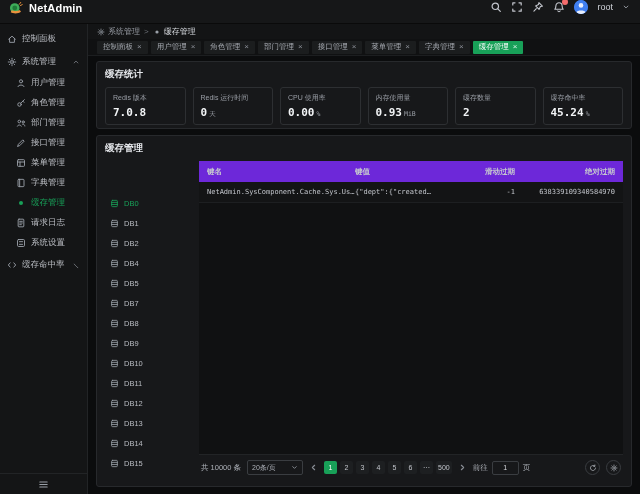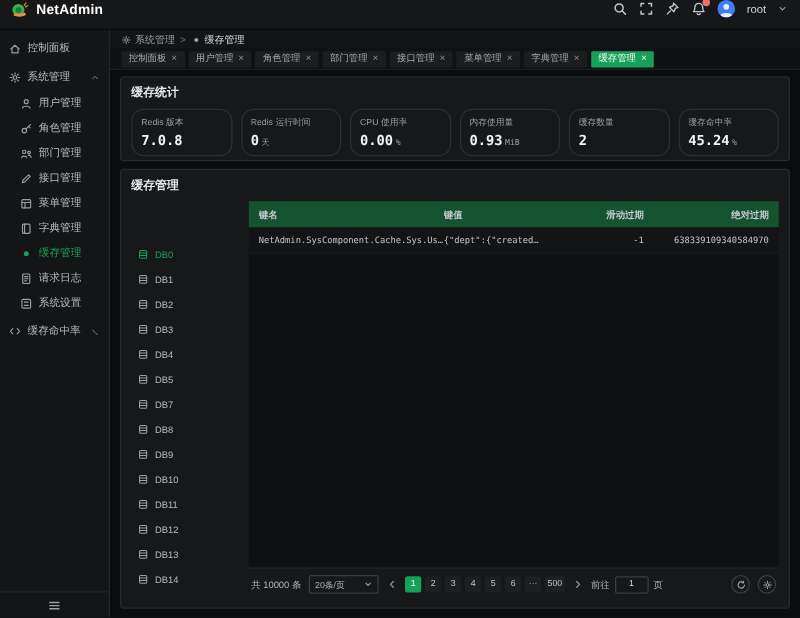--- a/index.html
+++ b/index.html
@@ -57,35 +57,35 @@
   .tab .x { font-size:8px; line-height:1; color:#8a8e96; cursor:pointer; }
   .tab.active { background:#18a058; color:#fff; }
   .tab.active .x { color:#d8f5e6; }
 
   
   .page-body { flex:1; min-height:0; padding:5px 8px 7px; display:flex; flex-direction:column; gap:6px; }
   .panel { background:#17181a; border:1px solid #27292c; border-radius:3px; padding:6px 8px; }
   .panel-title { font-size:9.5px; font-weight:bold; color:#e6e8ec; margin-bottom:6px; }
   .stats-panel { height:68px; flex:none; }
   .cards { display:flex; gap:7px; }
-  .card { flex:1; border:1px solid #2d2f32; border-radius:10px; padding:5px 7px; background:#17181a; min-width:0; }
+  .card { flex:1; border:1px solid #2d2f32; border-radius:3px; padding:5px 7px; background:#17181a; min-width:0; }
   .card-label { font-size:7px; color:#9a9ea6; margin-bottom:3px; white-space:nowrap; overflow:hidden; }
   .card-value { font-family:"DejaVu Sans Mono", monospace; font-weight:bold; font-size:11px; color:#f2f4f6; white-space:nowrap; }
   .card-unit { font-size:6.5px; color:#9a9ea6; font-weight:normal; margin-left:2px; }
 
   .cache-panel { flex:1; min-height:0; display:flex; flex-direction:column; }
   .cache-body { flex:1; min-height:0; display:flex; gap:8px; }
   .db-list { width:86px; flex:none; display:flex; flex-direction:column; overflow:hidden;margin-top:32px; }
   .db-item { height:20px; flex:none; display:flex; align-items:center; gap:5px; padding:0 5px;
     font-size:7.5px; color:#b9bcc2; cursor:pointer; border-radius:2px; }
   .db-item .mi { width:9px; height:9px; }
   .db-item.active, .db-item.active .mi { color:#18a058; }
 
   .table-area { flex:1; min-width:0; display:flex; flex-direction:column; }
-  .thead { display:flex; align-items:center; height:21px; flex:none; background:#14532d;
+  .thead { display:flex; align-items:center; height:21px; flex:none; background:#6d28d9;
     padding:0 8px; font-size:7.5px; font-weight:bold; color:#c6c9cf; }
   .trow { display:flex; align-items:center; height:21px; flex:none; background:#131415;
     border-bottom:1px solid #1d1f21; padding:0 8px; font-size:7px; color:#c2c5cb;
     font-family:"DejaVu Sans Mono", monospace; cursor:pointer; }
   .c-key { flex:1.7; min-width:0; overflow:hidden; text-overflow:ellipsis; white-space:nowrap; }
   .c-val { width:108px; flex:none; overflow:hidden; text-overflow:ellipsis; white-space:nowrap; }
   .c-slide { width:52px; flex:none; text-align:right; }
   .c-abs { width:100px; flex:none; text-align:right; }
   .tvoid { flex:1; background:#101112; }
 
@@ -418,29 +418,20 @@
                   </span>
                   <span>DB2</span>
                 </div>
                 <div class="db-item">
                   <span class="mi">
                     <svg viewBox="0 0 12 12" fill="none" stroke="currentColor" stroke-width="1.1" stroke-linecap="round" stroke-linejoin="round">
                       <rect x="2.2" y="1.8" width="7.6" height="8.4" rx="1.2"></rect>
                       <path d="M2.2 4.5h7.6M2.2 7.3h7.6"></path>
                     </svg>
                   </span>
-                  <span>DB3</span>
-                </div>
-                <div class="db-item">
-                  <span class="mi">
-                    <svg viewBox="0 0 12 12" fill="none" stroke="currentColor" stroke-width="1.1" stroke-linecap="round" stroke-linejoin="round">
-                      <rect x="2.2" y="1.8" width="7.6" height="8.4" rx="1.2"></rect>
-                      <path d="M2.2 4.5h7.6M2.2 7.3h7.6"></path>
-                    </svg>
-                  </span>
                   <span>DB4</span>
                 </div>
                 <div class="db-item">
                   <span class="mi">
                     <svg viewBox="0 0 12 12" fill="none" stroke="currentColor" stroke-width="1.1" stroke-linecap="round" stroke-linejoin="round">
                       <rect x="2.2" y="1.8" width="7.6" height="8.4" rx="1.2"></rect>
                       <path d="M2.2 4.5h7.6M2.2 7.3h7.6"></path>
                     </svg>
                   </span>
                   <span>DB5</span>

